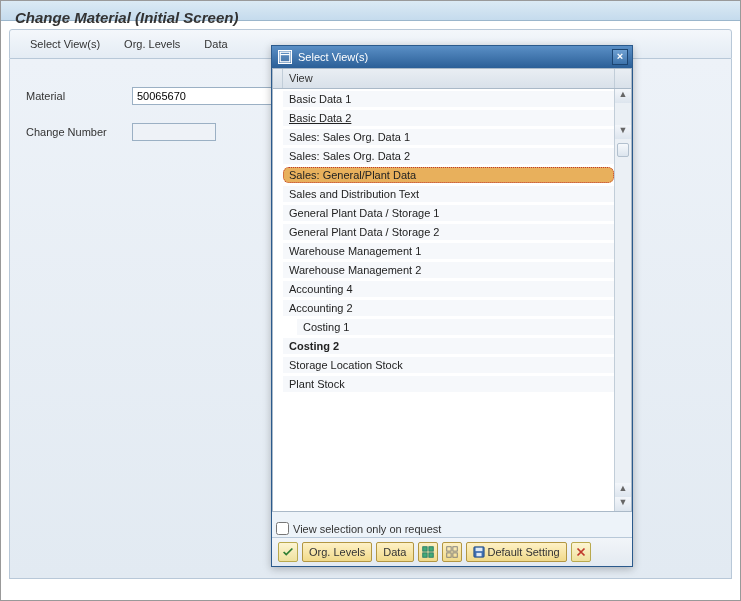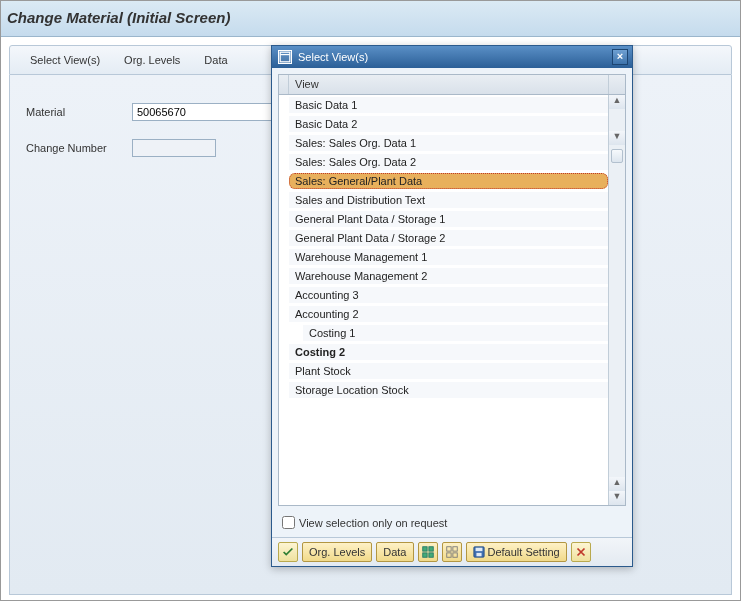--- a/index.html
+++ b/index.html
@@ -7,22 +7,22 @@
     font-family: Arial, sans-serif;
     font-size: 11px;
     background: #fff;
     width: 741px;
     height: 601px;
     overflow: hidden;
     border: 1px solid #999;
   }
   .titlebar {
     background: linear-gradient(#dbeaf4, #c5dbed);
-    height: 36px;
-    padding: 8px 6px;
+    height: 20px;
+    padding: 8px 14px;
     border-bottom: 1px solid #9bb6cc;
   }
   .titlebar h1 {
     font-size: 15px;
     font-style: italic;
     font-weight: bold;
     color: #333;
   }
   .menubar {
     background: linear-gradient(#f4f7fb, #e4ecf4);
@@ -104,21 +104,20 @@
     border: 1px solid #1c4572;
     color: #fff;
     text-align: center;
     line-height: 13px;
     font-weight: bold;
     font-size: 11px;
     cursor: pointer;
   }
   .dialog-body {
     flex: 1;
-    padding: 6px;
     display: flex;
     flex-direction: column;
   }
   .grid-wrap {
     border: 1px solid #aab9c8;
     background: #fff;
     flex: 1;
     display: flex;
     flex-direction: column;
   }
@@ -273,21 +272,21 @@
         <div class="scroll-col"></div>
       </div>
       <div class="grid-rows" id="grid-rows">
 
         <div class="grid-row">
             <div class="marker-col"></div>
             <div class="cell" style="margin-right: 17px;">Basic Data 1</div>
           </div>
           <div class="grid-row">
             <div class="marker-col"></div>
-            <div class="cell" style="margin-right: 17px;">Basic Data 2</div>
+            <div class="cell" style="margin-right: 17px; text-decoration: underline;">Basic Data 2</div>
           </div>
           <div class="grid-row">
             <div class="marker-col"></div>
             <div class="cell" style="margin-right: 17px;">Sales: Sales Org. Data 1</div>
           </div>
           <div class="grid-row">
             <div class="marker-col"></div>
             <div class="cell" style="margin-right: 17px;">Sales: Sales Org. Data 2</div>
           </div>
           <div class="grid-row selected">
@@ -309,41 +308,41 @@
           <div class="grid-row">
             <div class="marker-col"></div>
             <div class="cell" style="margin-right: 17px;">Warehouse Management 1</div>
           </div>
           <div class="grid-row">
             <div class="marker-col"></div>
             <div class="cell" style="margin-right: 17px;">Warehouse Management 2</div>
           </div>
           <div class="grid-row">
             <div class="marker-col"></div>
-            <div class="cell" style="margin-right: 17px;">Accounting 3</div>
+            <div class="cell" style="margin-right: 17px;">Accounting 4</div>
           </div>
           <div class="grid-row">
             <div class="marker-col"></div>
             <div class="cell" style="margin-right: 17px;">Accounting 2</div>
           </div>
           <div class="grid-row">
             <div class="marker-col"></div>
             <div class="cell" style="margin-right: 17px; margin-left: 14px;">Costing 1</div>
           </div>
           <div class="grid-row">
             <div class="marker-col"></div>
             <div class="cell" style="margin-right: 17px; font-weight: bold;">Costing 2</div>
           </div>
           <div class="grid-row">
             <div class="marker-col"></div>
+            <div class="cell" style="margin-right: 17px;">Storage Location Stock</div>
+          </div>
+          <div class="grid-row">
+            <div class="marker-col"></div>
             <div class="cell" style="margin-right: 17px;">Plant Stock</div>
-          </div>
-          <div class="grid-row">
-            <div class="marker-col"></div>
-            <div class="cell" style="margin-right: 17px;">Storage Location Stock</div>
           </div>
           <div class="scroll-arrows">
           <span>▲</span>
           <span class="thumb"></span>
           <span style="position:absolute; top:36px; left:0; right:0;">▼</span>
           <span style="position:absolute; bottom:14px; left:0; right:0;">▲</span>
           <span style="position:absolute; bottom:0; left:0; right:0;">▼</span>
         </div>
       </div>
     </div>

